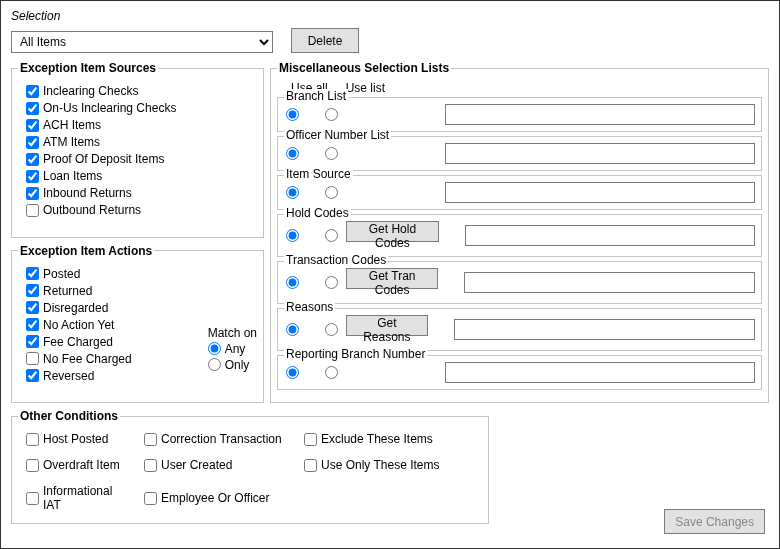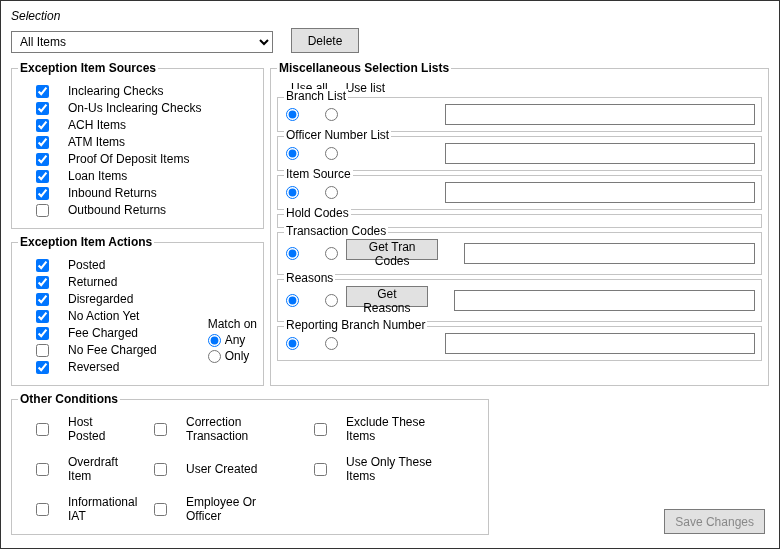--- a/index.html
+++ b/index.html
@@ -45,21 +45,21 @@
   legend { padding: 0 2px; font-weight: bold; }
   .main-grid {
     display: grid;
     grid-template-columns: 253px 1fr;
     grid-template-rows: auto auto;
     gap: 6px 6px;
   }
   .exc-sources { grid-column: 1; grid-row: 1; }
   .exc-actions { grid-column: 1; grid-row: 2; }
   .misc        { grid-column: 2; grid-row: 1 / span 2; }
-  .chk-line { display: flex; align-items: center; gap: 19px; margin: 3px 18px; }
+  .chk-line { display: flex; align-items: center; gap: 4px; margin: 3px 8px; }
   .chk-line input[type=checkbox] { margin: 0; }
   .actions-body { display: flex; gap: 18px; }
   .actions-left { flex: 1; }
   .match-on { margin-top: 62px; }
   .match-on .title { margin-bottom: 2px; }
   .radio-line { display: flex; align-items: center; gap: 4px; margin: 2px 0; }
   .radio-line input[type=radio] { margin: 0; }
   .misc-hdr { display: flex; gap: 18px; margin-left: 14px; margin-bottom: 2px; }
   .misc-group {
     border: 1px solid #c4c4c4;
@@ -235,20 +235,26 @@
           <div class="misc-group">
             <span class="glabel">Item Source</span>
             <div class="misc-row">
               <input type="radio" name="mg2" checked="" style="">
               <input type="radio" name="mg2" style="">
               <input type="text" class="misc-text" style="">
             </div>
           </div>
           <div class="misc-group">
             <span class="glabel">Hold Codes</span>
+            <div class="misc-row">
+              <input type="radio" name="mg3" checked="" style="">
+              <input type="radio" name="mg3" style="">
+              <span class="action-btn"><button>Get Hold Codes</button></span>
+              <input type="text" class="misc-text" style="">
+            </div>
           </div>
           <div class="misc-group">
             <span class="glabel">Transaction Codes</span>
             <div class="misc-row">
               <input type="radio" name="mg4" checked="" style="">
               <input type="radio" name="mg4" style="">
               <span class="action-btn"><button>Get Tran Codes</button></span>
               <input type="text" class="misc-text" style="">
             </div>
           </div>

